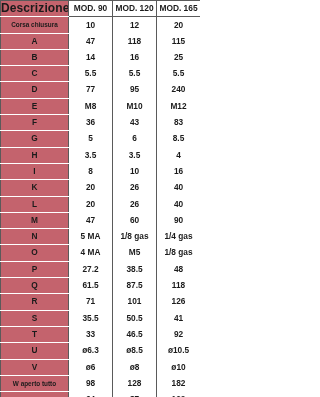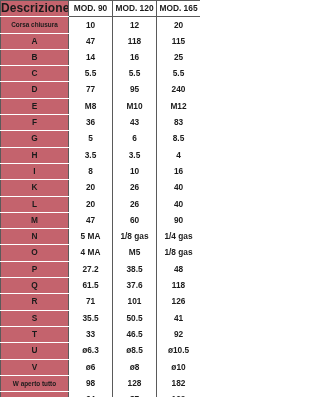--- a/index.html
+++ b/index.html
@@ -182,21 +182,21 @@
         </tr>
         <tr>
           <td class="lbl">P</td>
           <td class="val">27.2</td>
           <td class="val">38.5</td>
           <td class="val last">48</td>
         </tr>
         <tr>
           <td class="lbl">Q</td>
           <td class="val">61.5</td>
-          <td class="val">37.6</td>
+          <td class="val">87.5</td>
           <td class="val last">118</td>
         </tr>
         <tr>
           <td class="lbl">R</td>
           <td class="val">71</td>
           <td class="val">101</td>
           <td class="val last">126</td>
         </tr>
         <tr>
           <td class="lbl">S</td>

